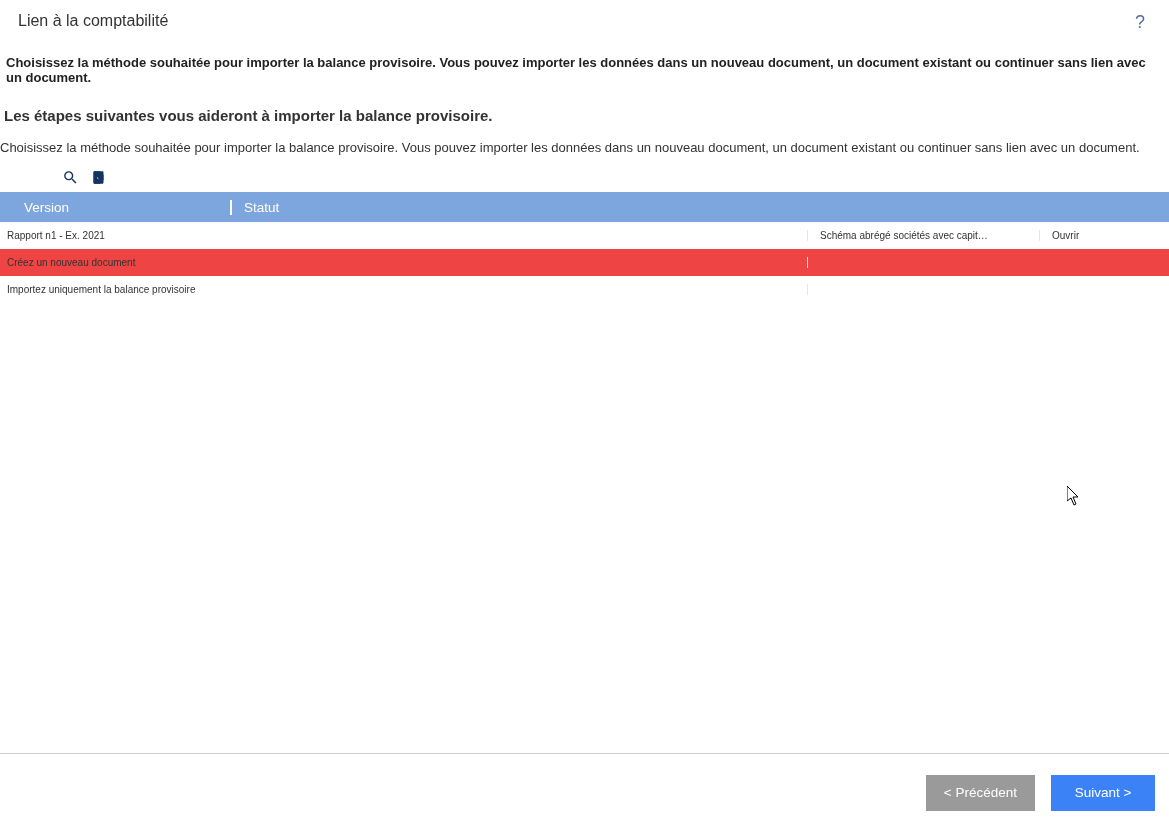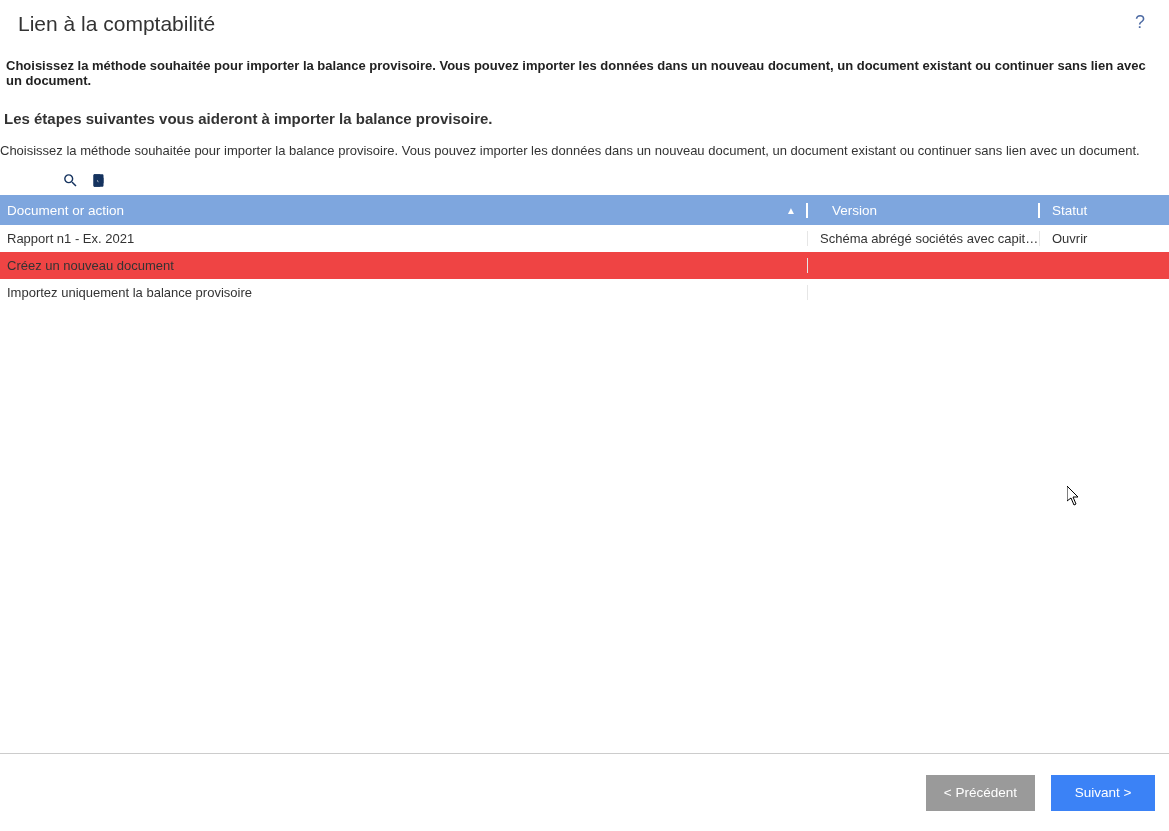--- a/index.html
+++ b/index.html
@@ -16,21 +16,21 @@
     overflow: hidden;
   }
 
   .header-row {
     display: flex;
     justify-content: space-between;
     align-items: flex-start;
     padding: 12px 18px 4px 18px;
   }
   .page-title {
-    font-size: 21px;
+    font-size: 16px;
     color: #333;
     font-weight: 400;
   }
   .help-icon {
     font-size: 18px;
     color: #4d6aa3;
     cursor: pointer;
     padding-right: 6px;
   }
 
@@ -72,21 +72,21 @@
   }
   .th-doc   { flex: 0 0 808px; padding-left: 7px; border-right: 2px solid #fff; display:flex; align-items:center; justify-content:space-between; padding-right:10px;}
   .th-ver   { flex: 0 0 232px; padding-left: 24px; border-right: 2px solid #fff;}
   .th-stat  { flex: 1 1 auto;  padding-left: 12px;}
   .sort-arrow { font-size: 10px; color:#fff; }
 
   .tbl-row {
     display: flex;
     height: 27px;
     align-items: center;
-    font-size: 13px;
+    font-size: 10px;
     color: #333;
   }
   .tbl-row .td-doc  { flex: 0 0 808px; padding-left: 7px; border-right: 1px solid #e6e6e6; overflow:hidden; white-space:nowrap; text-overflow:ellipsis;}
   .tbl-row .td-ver  { flex: 0 0 232px; padding-left: 12px; border-right: 1px solid #e6e6e6; overflow:hidden; white-space:nowrap; text-overflow:ellipsis;}
   .tbl-row .td-stat { flex: 1 1 auto;  padding-left: 12px;}
   .row0 { background:#fff; }
   .row1 { background:#ef4444; }
   .row2 { background:#fff; }
 
   
@@ -142,24 +142,20 @@
   <span>
     <svg width="15" height="17" viewBox="0 0 24 24" fill="#15335f">
         <path d="M14 2H6c-1.1 0-2 .9-2 2v16c0 1.1.9 2 2 2h12c1.1 0 2-.9 2-2V8l-6-6zm-1 13h-2v-3H9l3-3 3 3h-2v3zM13 9V3.5L18.5 9H13z" transform="scale(1,-1) translate(0,-24)"></path>
         <path d="M14 2H6c-1.1 0-2 .9-2 2v16c0 1.1.9 2 2 2h12c1.1 0 2-.9 2-2V8l-6-6zM13 14l-3 3-3-3h2v-3h2v3h2zM13 9V3.5L18.5 9H13z"></path>
       </svg>
   </span>
 </div>
 
 <div class="tbl-wrap">
   <div class="tbl-head">
-    <div class="th-doc">
-      <span>Document or action</span>
-      <span class="sort-arrow">▲</span>
-    </div>
     <div class="th-ver">Version</div>
     <div class="th-stat">Statut</div>
   </div>
 
   <div class="tbl-row row0">
     <div class="td-doc">Rapport n1 - Ex. 2021</div>
     <div class="td-ver">Schéma abrégé sociétés avec capit…</div>
     <div class="td-stat">Ouvrir</div>
   </div>
   <div class="tbl-row row1">

